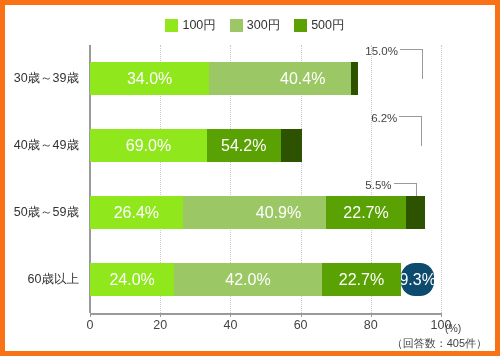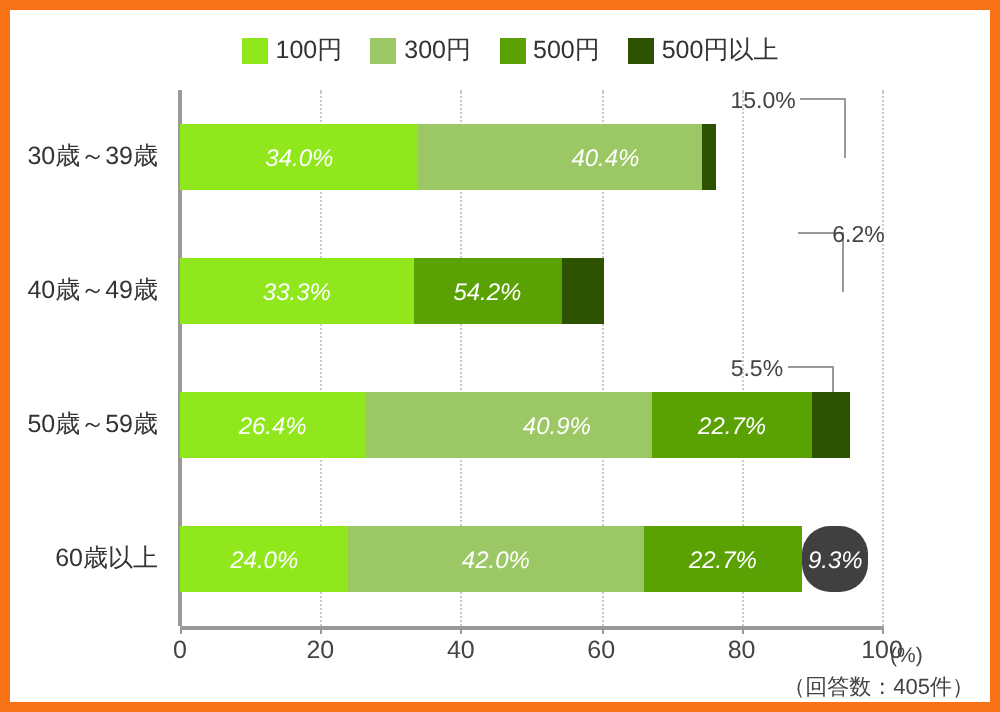--- a/index.html
+++ b/index.html
@@ -52,24 +52,23 @@
     padding-right:9px;box-sizing:border-box;
     font-size:12.5px;color:#333;white-space:nowrap;
   }
   .bar{
     position:absolute;left:0;top:17px;height:33px;
     display:flex;
   }
   .seg{
     height:33px;
     display:flex;align-items:center;justify-content:center;
-    font-size:12px;color:#ffffff;
+    font-size:16px;color:#ffffff;
     overflow:hidden;white-space:nowrap;
     box-sizing:border-box;
-    font-style:italic;
   }
   .seg.no-label{color:transparent;}
   .callout-text{
     position:absolute;
     font-size:11.5px;color:#444;white-space:nowrap;
     transform:translate(-100%,-100%);
   }
   .callout-h{
     position:absolute;height:1px;background:#9a9a9a;
   }
@@ -114,24 +113,20 @@
         <span class="legend-label">100円</span>
       </div>
       <div class="legend-item">
         <span class="legend-swatch" style="background: rgb(155, 200, 100);"></span>
         <span class="legend-label">300円</span>
       </div>
       <div class="legend-item">
         <span class="legend-swatch" style="background: rgb(90, 162, 3);"></span>
         <span class="legend-label">500円</span>
       </div>
-      <div class="legend-item">
-        <span class="legend-swatch" style="background: rgb(45, 82, 0);"></span>
-        <span class="legend-label">500円以上</span>
-      </div>
     </div>
 
   <div id="plot">
     <div id="plot-axis-line"></div>
   <div class="gridline" style="left: 70.2px;"></div>
       <div class="gridline" style="left: 140.4px;"></div>
       <div class="gridline" style="left: 210.6px;"></div>
       <div class="gridline" style="left: 280.8px;"></div>
       <div class="gridline" style="left: 351px;"></div>
       <div class="row" style="top: 0px;">
@@ -142,23 +137,23 @@
         <div class="bar">
           <div class="seg" style="width: 119.34px; background: rgb(143, 231, 28);">34.0%</div>
           <div class="seg" style="width: 141.804px; background: rgb(155, 200, 100); padding-left: 45px;">40.4%</div>
           <div class="seg no-label" style="width: 7.371px; background: rgb(45, 82, 0);"></div>
         </div>
       </div>
       <div class="row" style="top: 67px;">
         <div class="row-label">40歳～49歳</div>
         <div class="callout-h" style="left: 309.344px; top: 4px; width: 22px;"></div>
         <div class="callout-v" style="left: 331.344px; top: 4px; height: 30px;"></div>
-        <div class="callout-text" style="left: 307.344px; top: 12px; margin-left: 45px;">6.2%</div>
+        <div class="callout-text" style="left: 307.344px; top: 12px;">6.2%</div>
         <div class="bar">
-          <div class="seg" style="width: 116.883px; background: rgb(143, 231, 28);">33.3%</div>
+          <div class="seg" style="width: 116.883px; background: rgb(143, 231, 28);">69.0%</div>
           <div class="seg" style="width: 73.71px; background: rgb(90, 162, 3);">54.2%</div>
           <div class="seg no-label" style="width: 21.762px; background: rgb(45, 82, 0);"></div>
         </div>
       </div>
       <div class="row" style="top: 134px;">
         <div class="row-label">50歳～59歳</div>
         <div class="callout-h" style="left: 303.552px; top: 4px; width: 22px;"></div>
         <div class="callout-v" style="left: 325.552px; top: 4px; height: 30px;"></div>
         <div class="callout-text" style="left: 301.552px; top: 12px;">5.5%</div>
         <div class="bar">
@@ -167,21 +162,21 @@
           <div class="seg" style="width: 79.677px; background: rgb(90, 162, 3);">22.7%</div>
           <div class="seg no-label" style="width: 19.305px; background: rgb(45, 82, 0);"></div>
         </div>
       </div>
       <div class="row" style="top: 201px;">
         <div class="row-label">60歳以上</div>
         <div class="bar">
           <div class="seg" style="width: 84.24px; background: rgb(143, 231, 28);">24.0%</div>
           <div class="seg" style="width: 147.42px; background: rgb(155, 200, 100);">42.0%</div>
           <div class="seg" style="width: 79.677px; background: rgb(90, 162, 3);">22.7%</div>
-          <div class="seg" style="width: 32.643px; background: #404040; border-radius: 14px;">9.3%</div>
+          <div class="seg" style="width: 32.643px; background: #0c4a6e; border-radius: 14px;">9.3%</div>
         </div>
       </div>
     </div>
 
   <div id="xaxis">
       <div class="xtick-mark" style="left: 0px;"></div>
       <div class="xtick-mark" style="left: 70.2px;"></div>
       <div class="xtick-mark" style="left: 140.4px;"></div>
       <div class="xtick-mark" style="left: 210.6px;"></div>
       <div class="xtick-mark" style="left: 280.8px;"></div>

